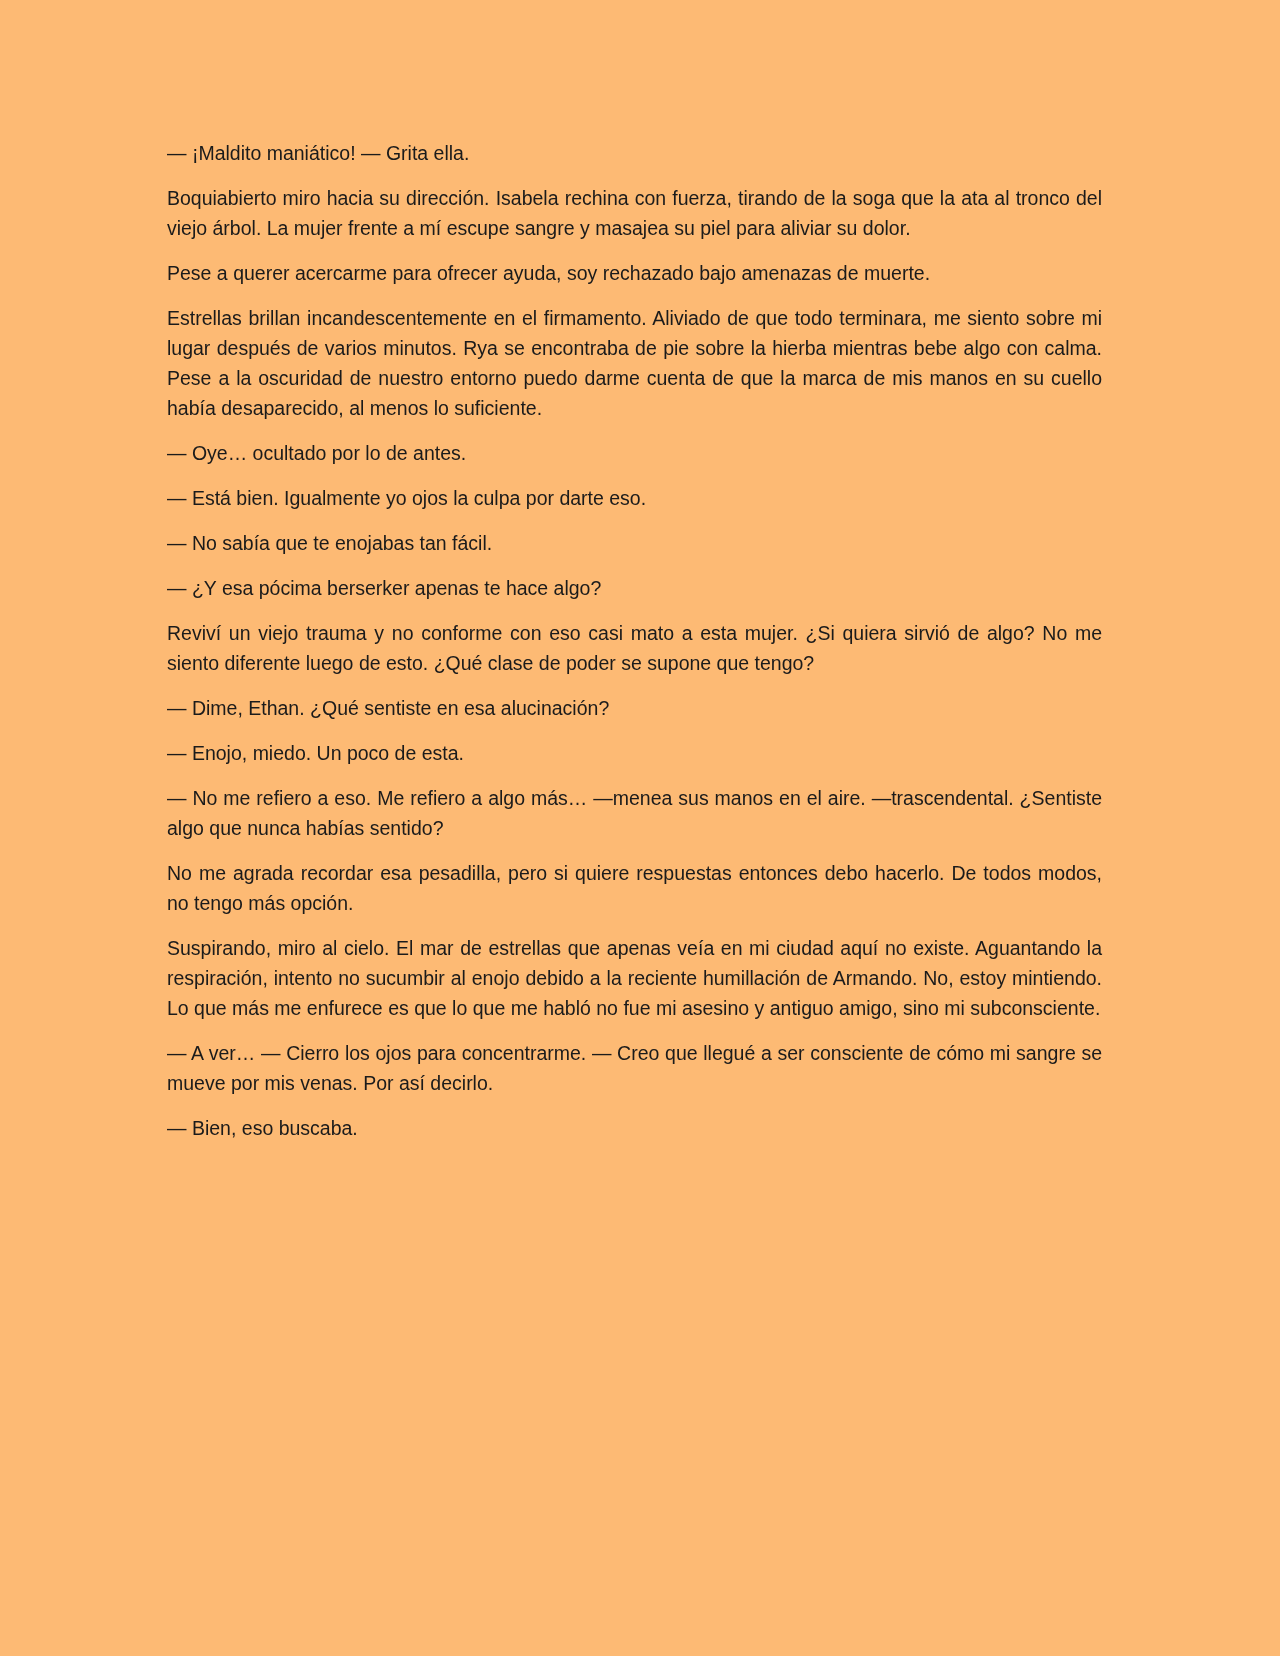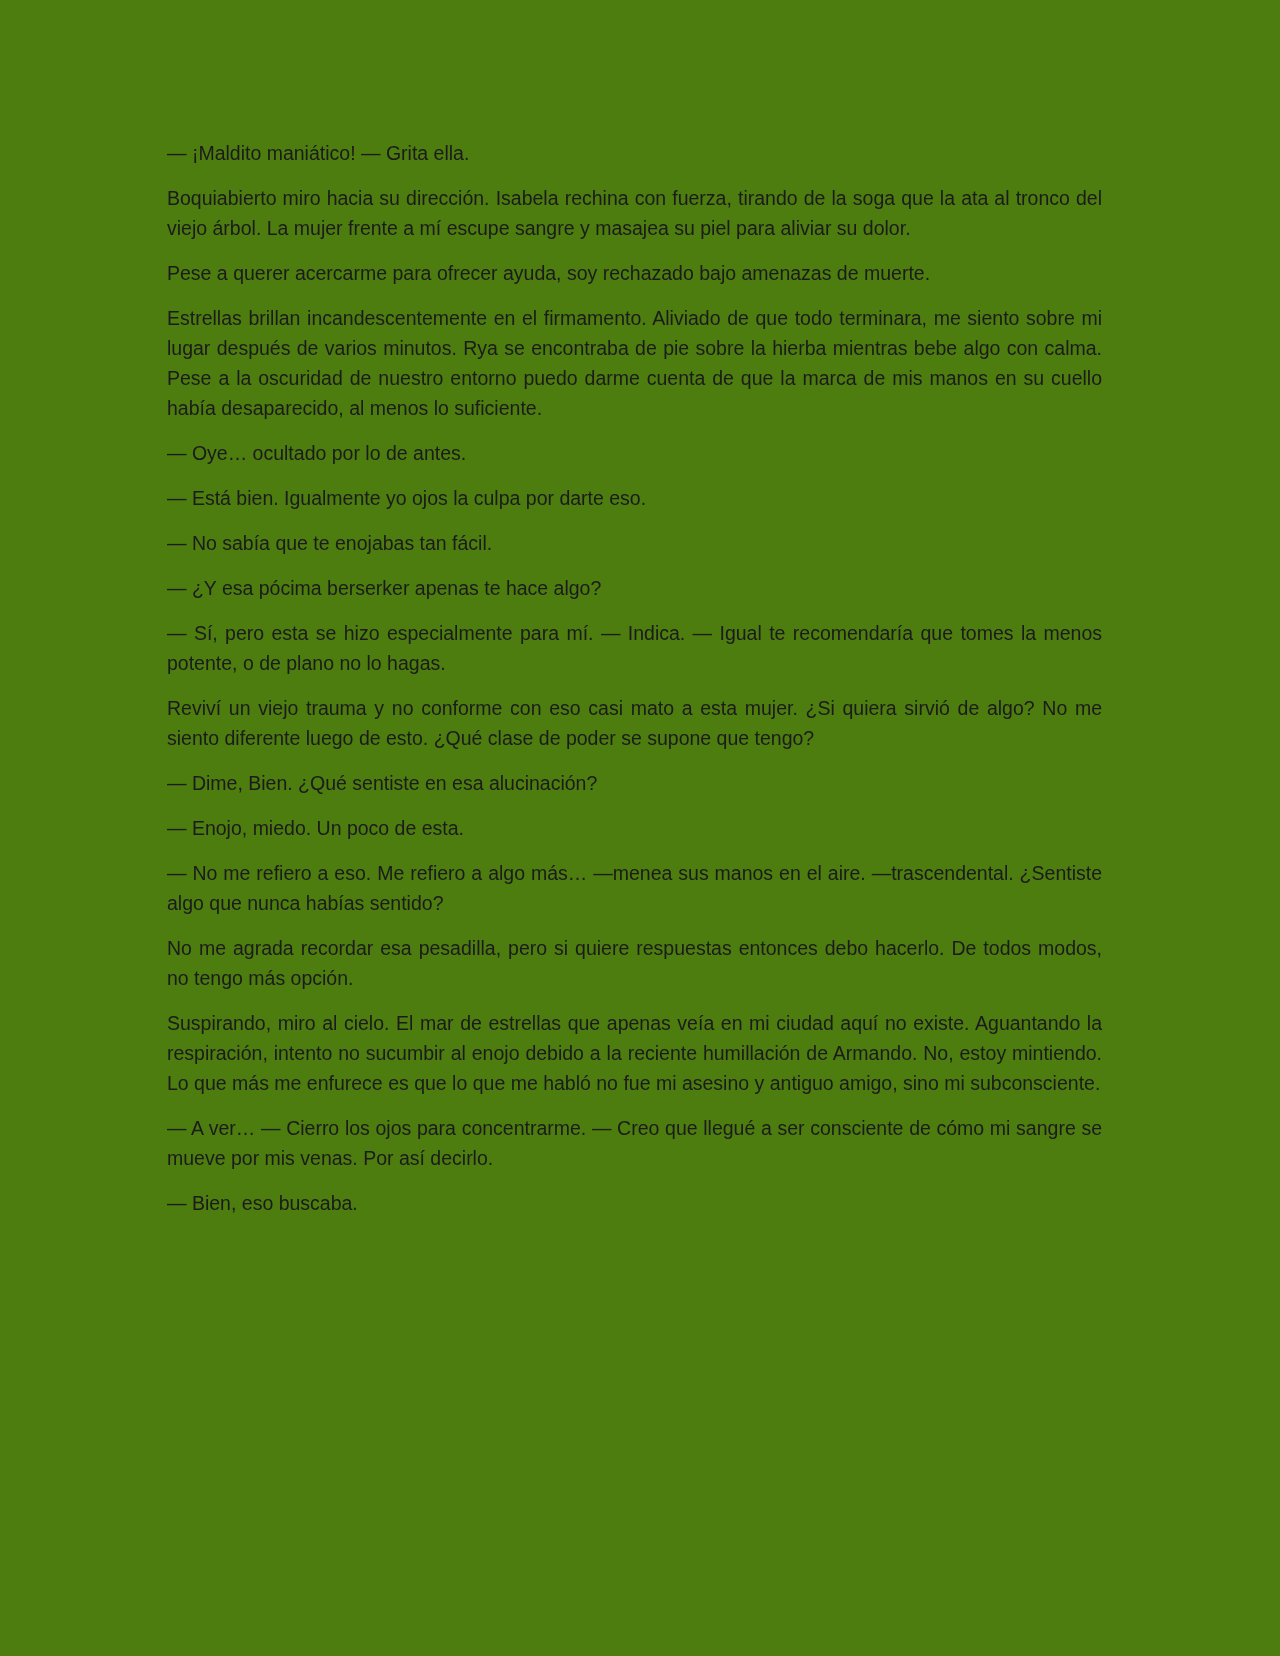--- a/index.html
+++ b/index.html
@@ -4,21 +4,21 @@
 <style>
   html, body {
     margin: 0;
     padding: 0;
     background: #ffffff;
   }
   .doc-page {
     position: relative;
     width: 1280px;
     height: 1656px;
-    background: #4d7c0f;
+    background: #fdba74;
     overflow: hidden;
     font-family: "Liberation Sans", sans-serif;
   }
   .doc-content {
     position: absolute;
     top: 138px;
     left: 167px;
     width: 935px;
     color: #1b1b1b;
     font-size: 19.5px;
@@ -36,23 +36,22 @@
 <div class="doc-page">
   <div class="doc-content">
     <p>— ¡Maldito maniático! — Grita ella.</p>
     <p>Boquiabierto miro hacia su dirección. Isabela rechina con fuerza, tirando de la soga que la ata al tronco del viejo árbol. La mujer frente a mí escupe sangre y masajea su piel para aliviar su dolor.</p>
     <p>Pese a querer acercarme para ofrecer ayuda, soy rechazado bajo amenazas de muerte.</p>
     <p>Estrellas brillan incandescentemente en el firmamento. Aliviado de que todo terminara, me siento sobre mi lugar después de varios minutos. Rya se encontraba de pie sobre la hierba mientras bebe algo con calma. Pese a la oscuridad de nuestro entorno puedo darme cuenta de que la marca de mis manos en su cuello había desaparecido, al menos lo suficiente.</p>
     <p>— Oye… ocultado por lo de antes.</p>
     <p>— Está bien. Igualmente yo ojos la culpa por darte eso.</p>
     <p>— No sabía que te enojabas tan fácil.</p>
     <p>— ¿Y esa pócima berserker apenas te hace algo?</p>
-    <p>— Sí, pero esta se hizo especialmente para mí. — Indica. — Igual te recomendaría que tomes la menos potente, o de plano no lo hagas.</p>
     <p>Reviví un viejo trauma y no conforme con eso casi mato a esta mujer. ¿Si quiera sirvió de algo? No me siento diferente luego de esto. ¿Qué clase de poder se supone que tengo?</p>
-    <p>— Dime, Bien. ¿Qué sentiste en esa alucinación?</p>
+    <p>— Dime, Ethan. ¿Qué sentiste en esa alucinación?</p>
     <p>— Enojo, miedo. Un poco de esta.</p>
     <p>— No me refiero a eso. Me refiero a algo más… —menea sus manos en el aire. —trascendental. ¿Sentiste algo que nunca habías sentido?</p>
     <p>No me agrada recordar esa pesadilla, pero si quiere respuestas entonces debo hacerlo. De todos modos, no tengo más opción.</p>
     <p>Suspirando, miro al cielo. El mar de estrellas que apenas veía en mi ciudad aquí no existe. Aguantando la respiración, intento no sucumbir al enojo debido a la reciente humillación de Armando. No, estoy mintiendo. Lo que más me enfurece es que lo que me habló no fue mi asesino y antiguo amigo, sino mi subconsciente.</p>
     <p>— A ver… — Cierro los ojos para concentrarme. — Creo que llegué a ser consciente de cómo mi sangre se mueve por mis venas. Por así decirlo.</p>
     <p>— Bien, eso buscaba.</p>
   </div>
 </div>
 
 </body></html>

